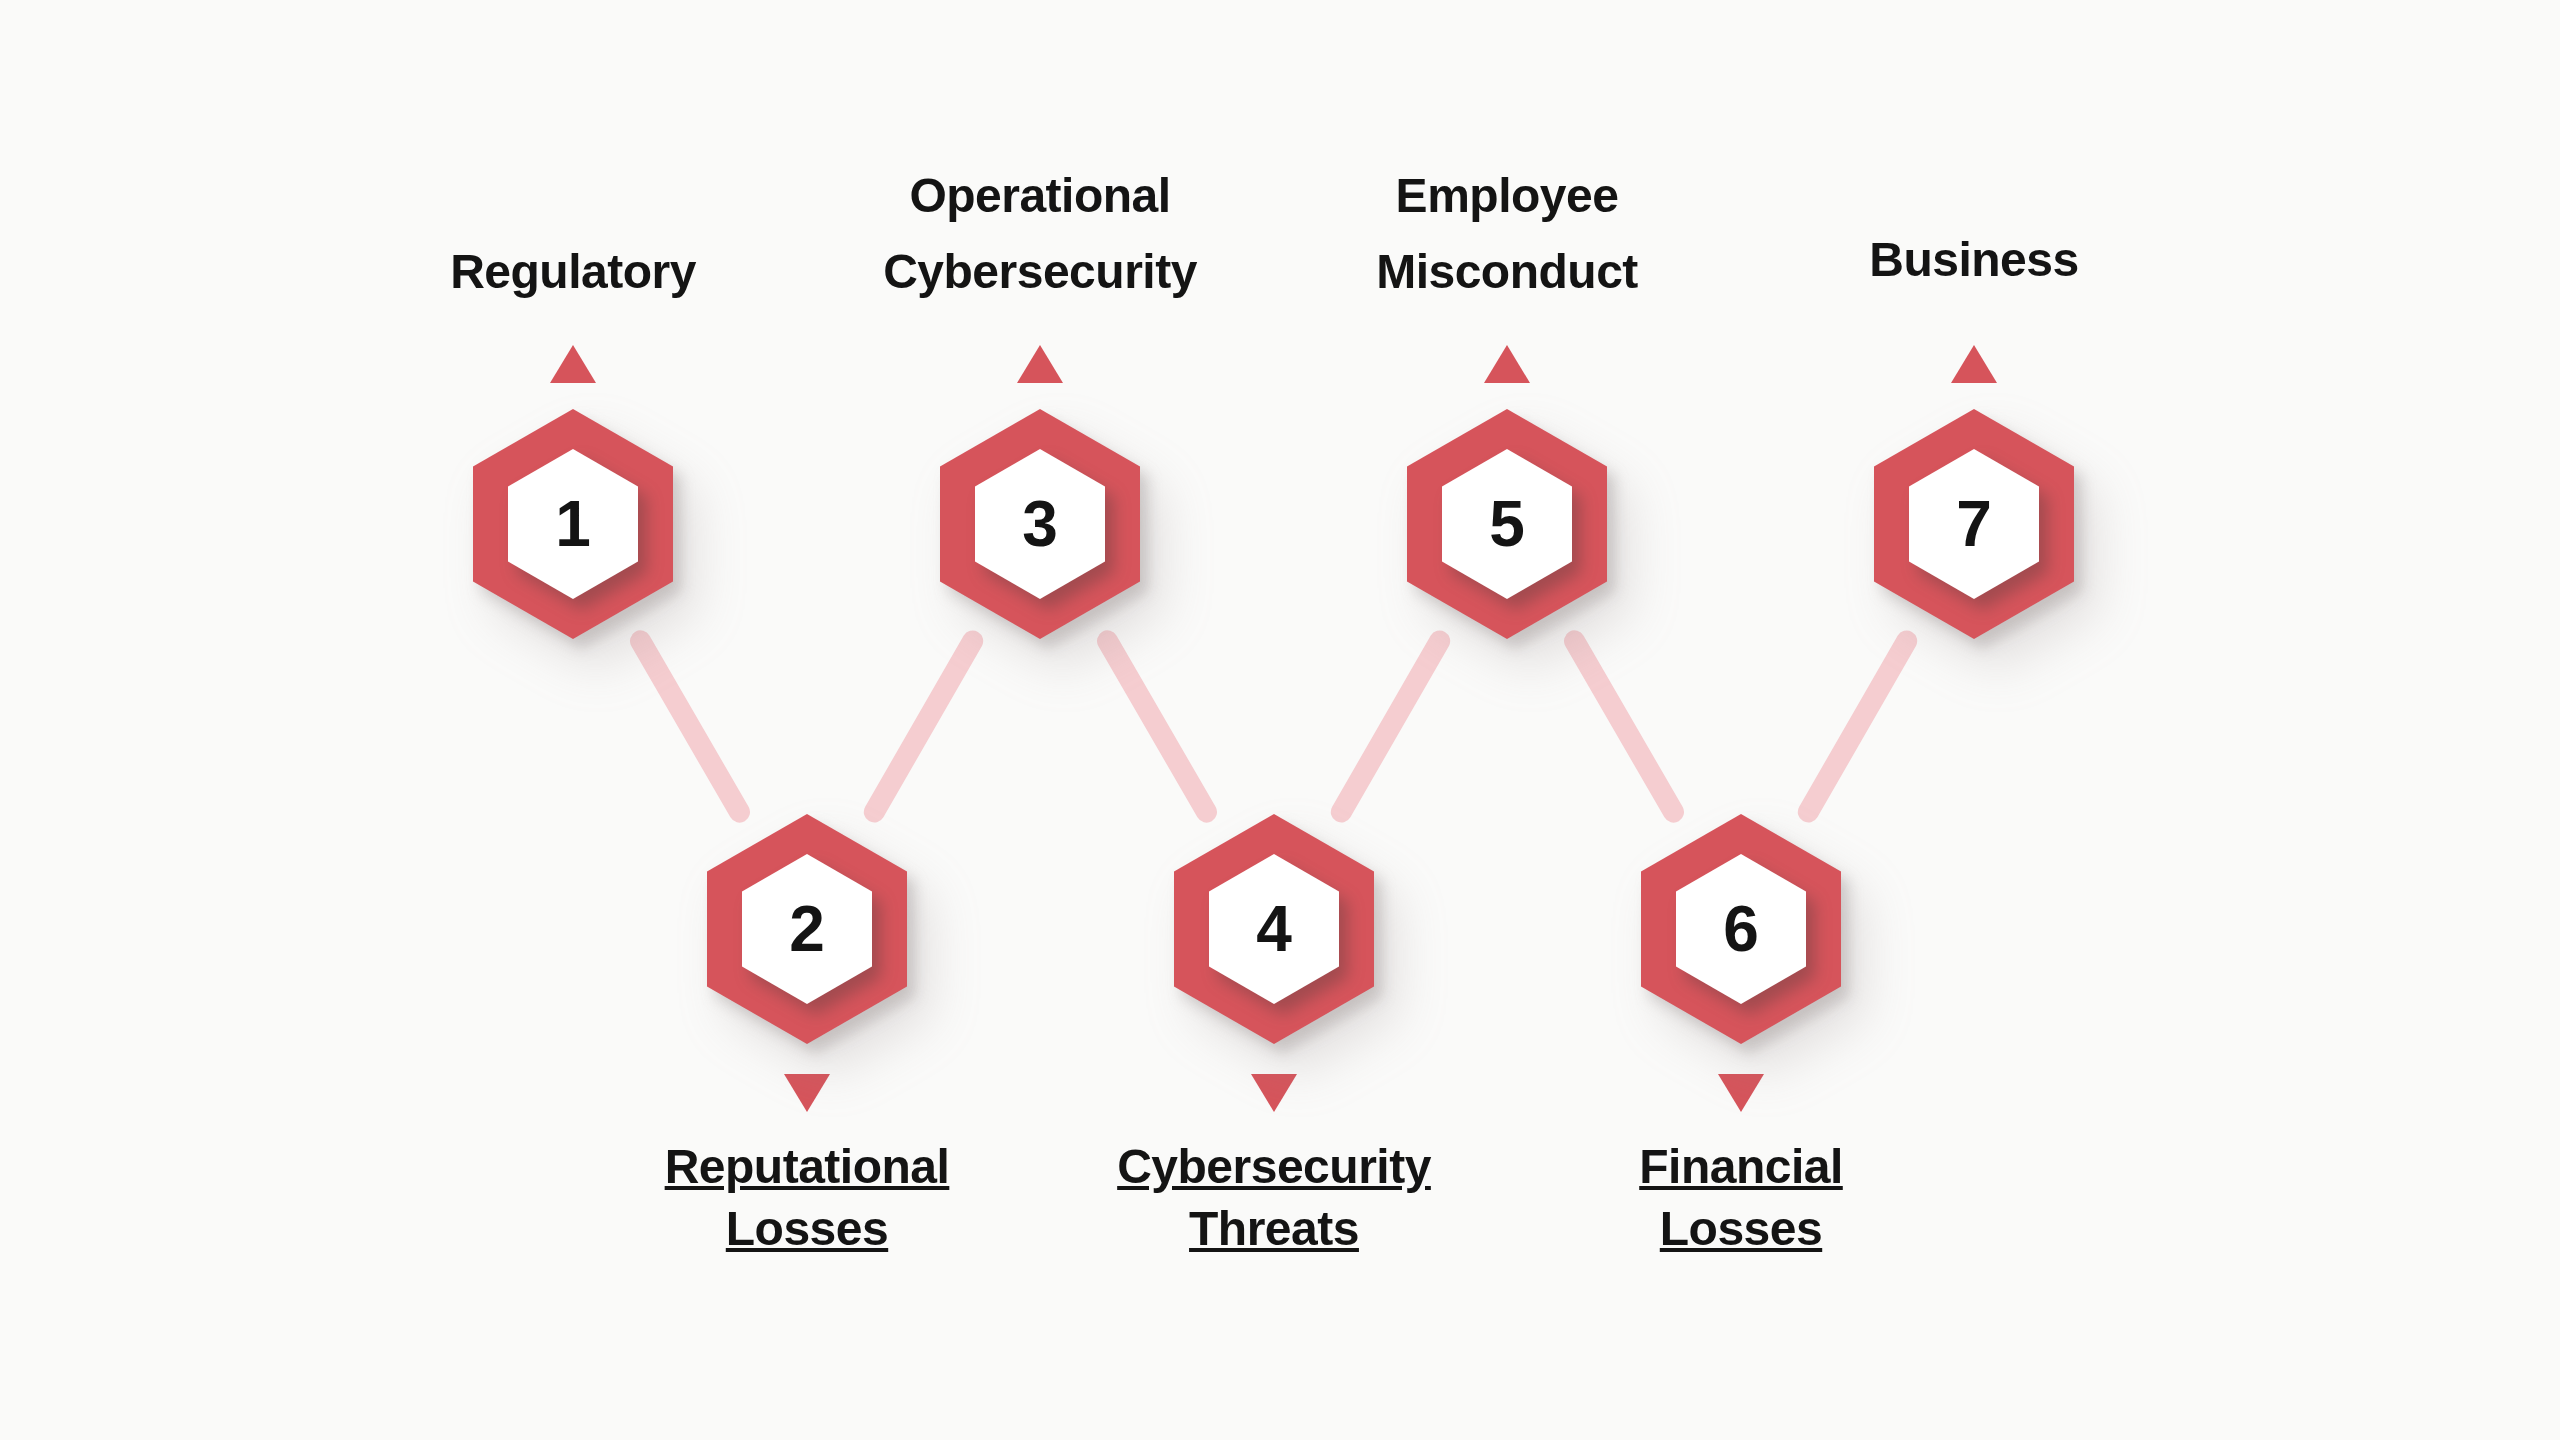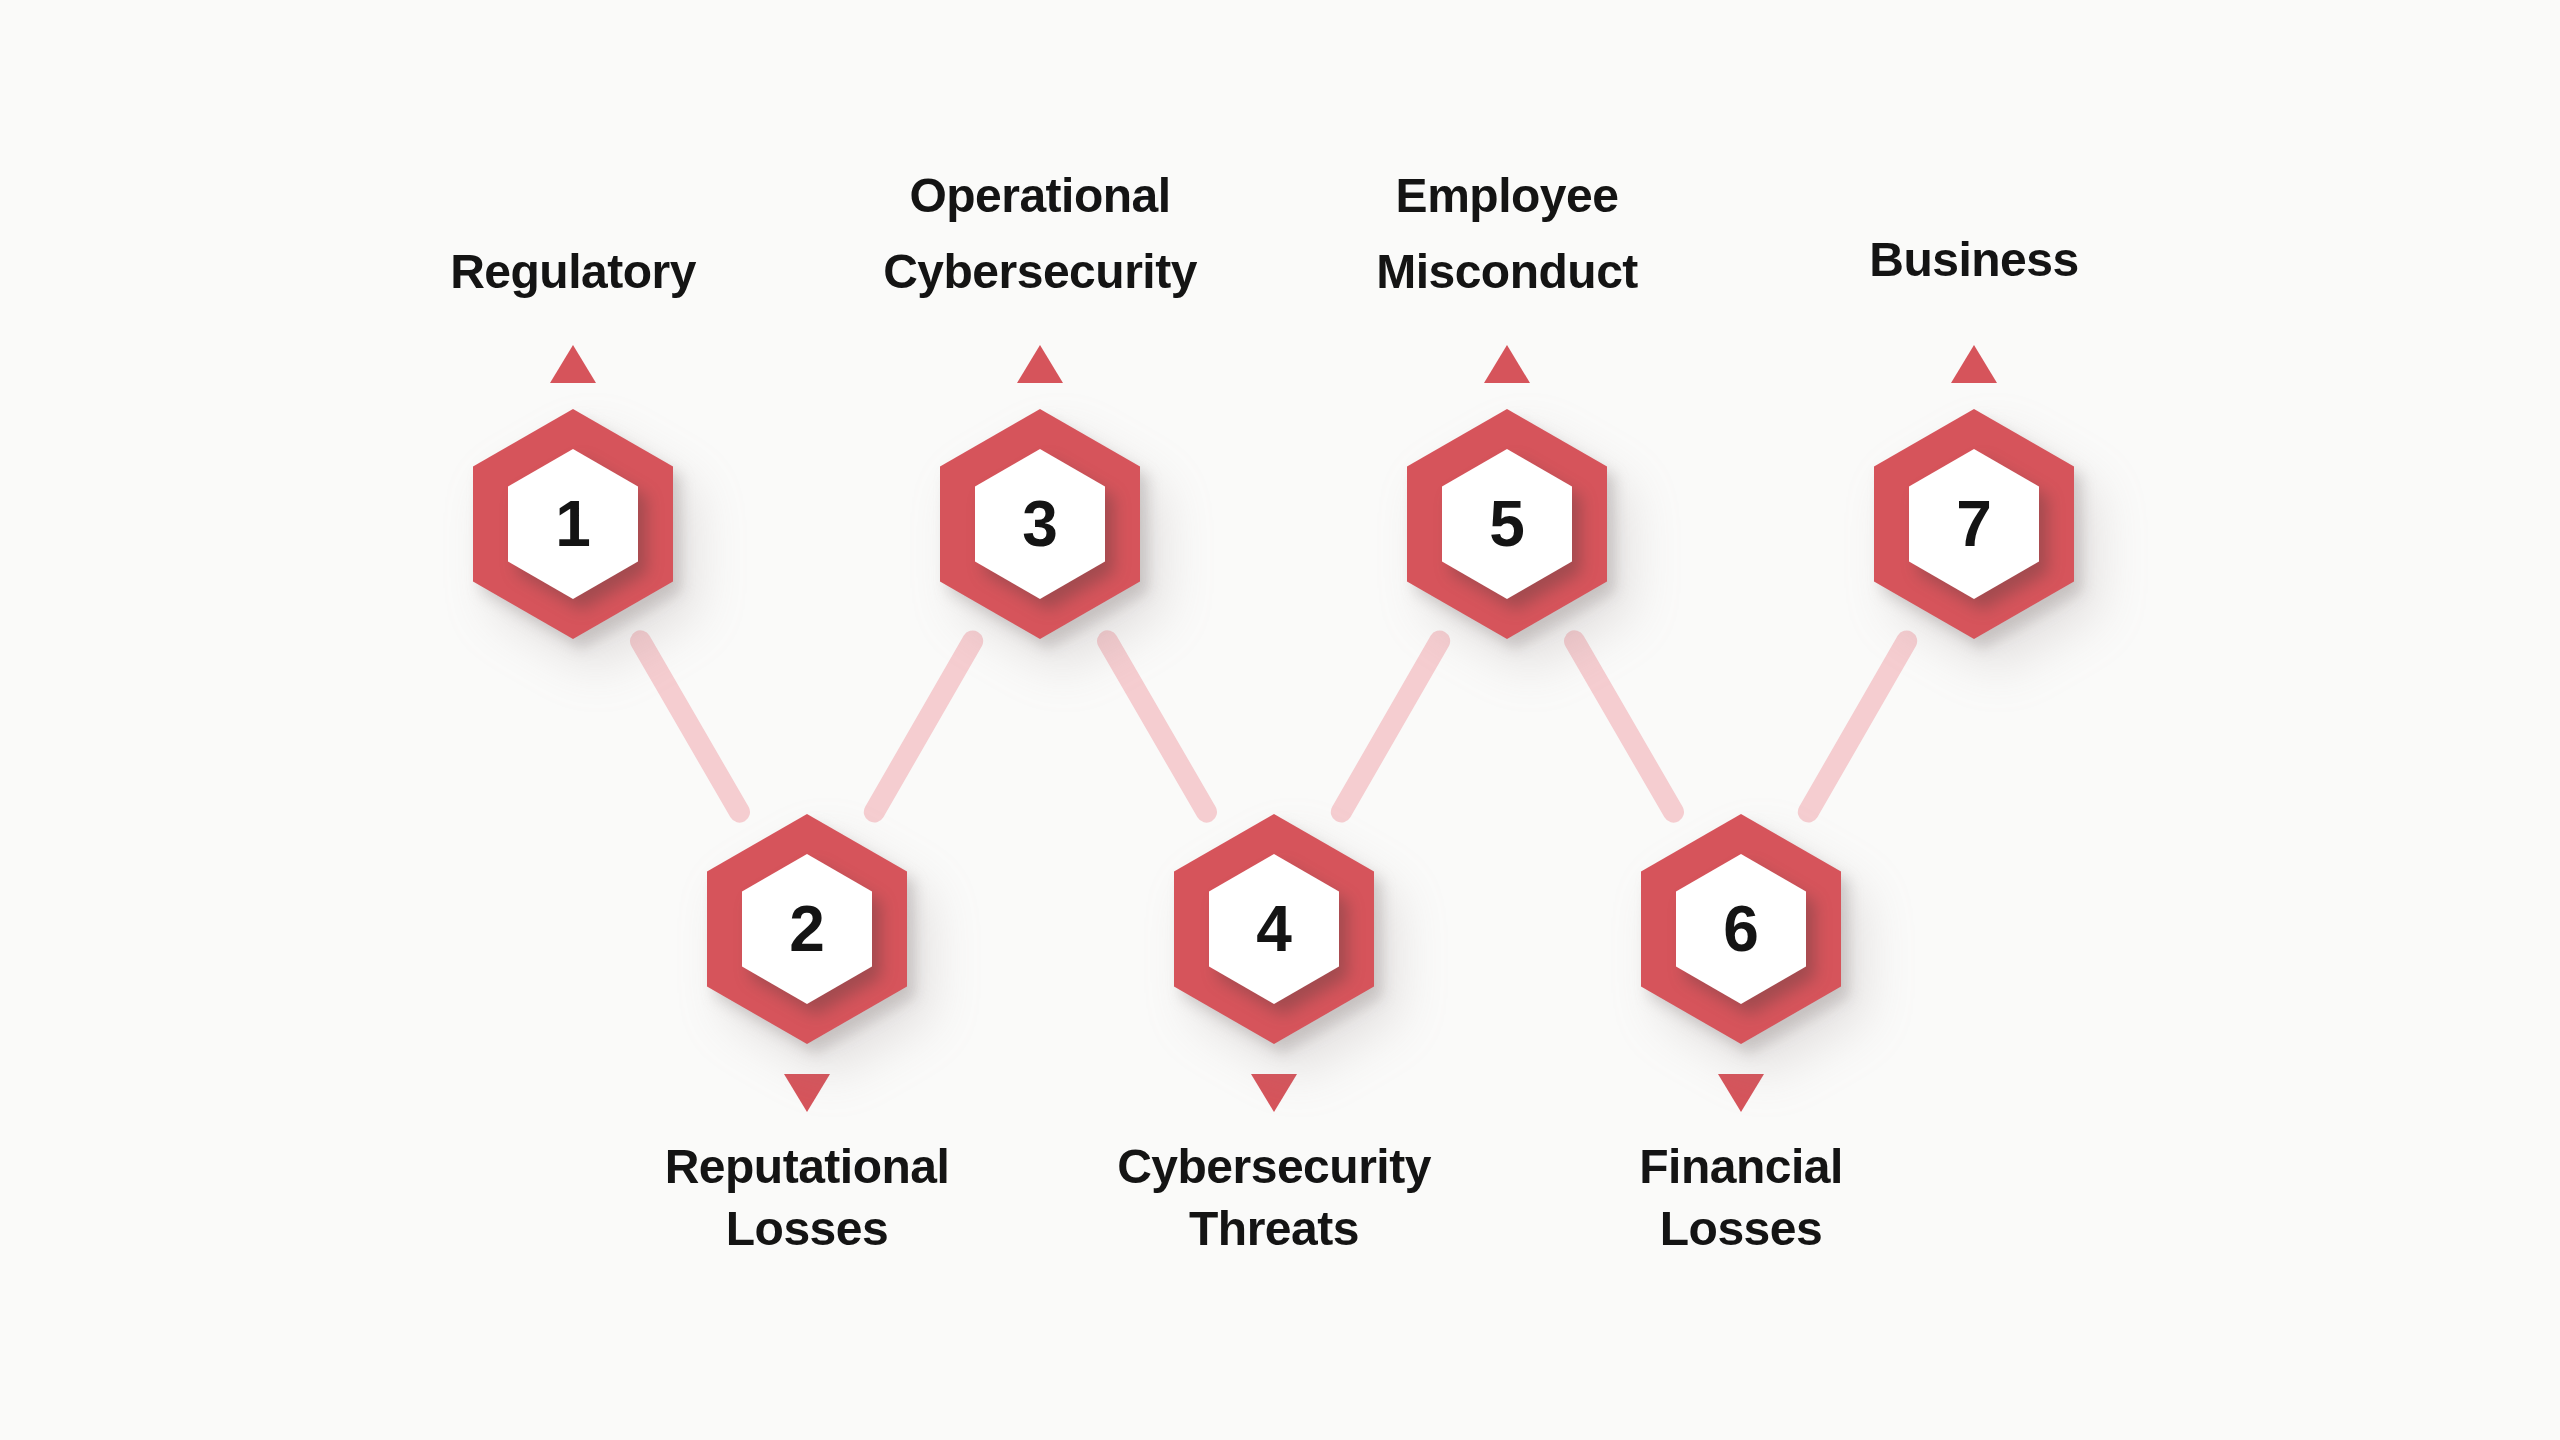--- a/index.html
+++ b/index.html
@@ -46,20 +46,21 @@
   }
   .item.top .label {
     top: 0;
     height: 128px;
     gap: 14px;
   }
   .item.bottom .label {
     top: 322px;
     height: 128px;
     justify-content: flex-start;
+    text-decoration: underline;
   }
   .arrow {
     position: absolute;
     left: 127px;
     width: 46px;
     height: 38px;
     background: var(--accent, #D6545B);
     filter: drop-shadow(3px 4px 4px rgba(120, 90, 90, 0.18));
   }
   .item.top .arrow {

